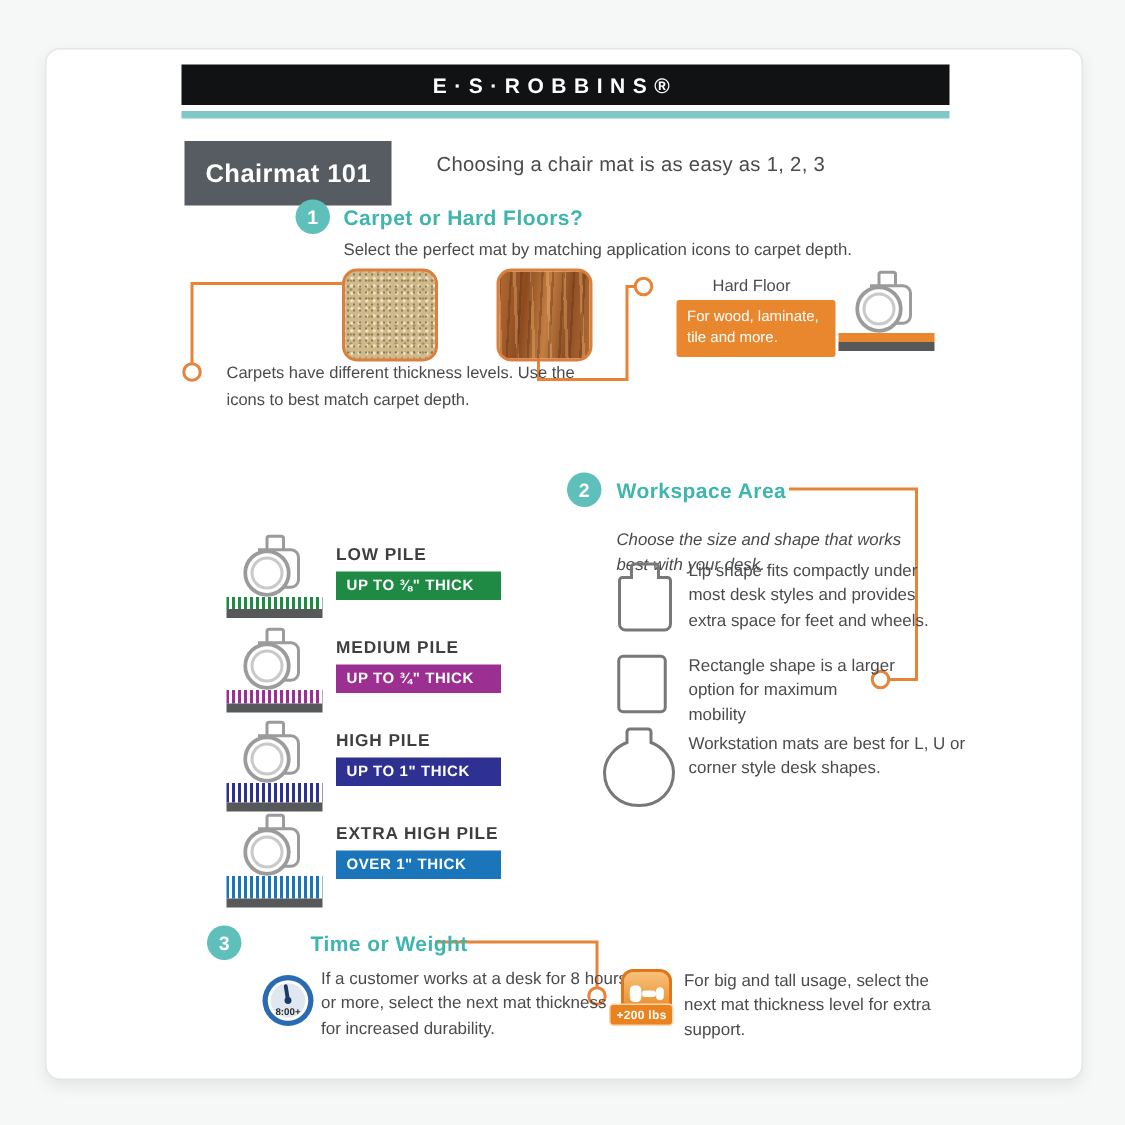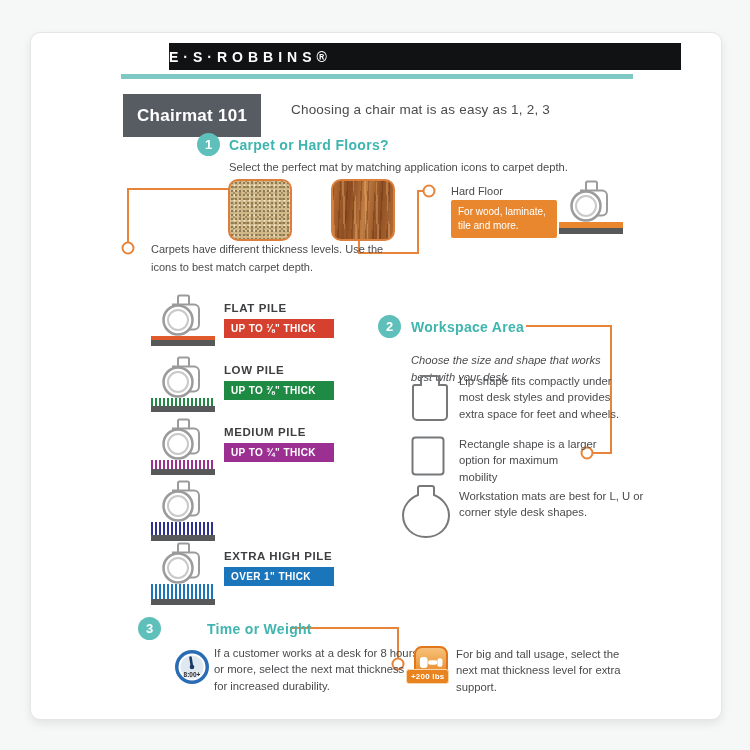--- a/index.html
+++ b/index.html
@@ -3,21 +3,21 @@
 <meta charset="utf-8">
 <style>
   html,body{margin:0;padding:0;}
   .canvas{width:750px;height:750px;background:#f6f7f7;position:relative;
           font-family:"Liberation Sans",sans-serif;overflow:hidden;}
   .card{position:absolute;left:30px;top:32px;width:690px;height:686px;background:#ffffff;
         border:1px solid #e4e6e7;border-radius:10px;box-shadow:0 4px 10px rgba(0,0,0,.08);}
 
   
   .logo-bar{position:absolute;left:90px;top:10px;width:512px;height:27px;background:#101213;
-            display:flex;align-items:center;justify-content:flex-start;padding-right:14px;box-sizing:border-box;margin-left:48px;}
+            display:flex;align-items:center;justify-content:center;padding-right:14px;box-sizing:border-box;}
   .logo-text{color:#ffffff;font-weight:bold;font-size:14px;letter-spacing:5px;}
   .teal-rule{position:absolute;left:90px;top:41px;width:512px;height:5px;background:#7ec9c5;}
   .title-box{position:absolute;left:92px;top:61px;height:43px;background:#575c63;color:#fff;
              font-weight:bold;font-size:17px;display:flex;align-items:center;padding:0 14px;letter-spacing:.3px;}
   .title-sub{position:absolute;left:260px;top:61px;height:31px;display:flex;align-items:center;
              color:#4a4b4d;font-size:13.5px;letter-spacing:.2px;}
 
   
   .step-circle{position:absolute;width:23px;height:23px;border-radius:50%;background:#5fc0bb;color:#fff;
                font-weight:bold;font-size:13px;display:flex;align-items:center;justify-content:center;}
@@ -30,21 +30,21 @@
     radial-gradient(circle,#8f7a52 .8px,transparent 1px),
     radial-gradient(circle,#f4ead0 .9px,transparent 1.1px),
     radial-gradient(circle,#a78d5f .8px,transparent 1px);
     background-size:4px 4px,5px 5px,6px 6px;background-position:0 0,2px 2px,1px 3px;}
   .wood-tex{background:
     repeating-linear-gradient(93deg,rgba(92,45,15,.35) 0 1.5px,rgba(0,0,0,0) 1.5px 7px),
     repeating-linear-gradient(88deg,rgba(255,200,130,.3) 0 2px,rgba(0,0,0,0) 2px 11px),
     linear-gradient(96deg,#b06a33,#8c4a20 28%,#c27e42 52%,#8f4f24 74%,#b06a33);}
 
   .note{position:absolute;color:#4a4b4d;font-size:11px;line-height:1.6;}
-  .hf-label{position:absolute;color:#4a4b4d;font-size:11px;font-weight:bold;font-weight:normal;}
+  .hf-label{position:absolute;color:#4a4b4d;font-size:11px;font-weight:bold;font-weight:normal;margin-left:24px;}
   .hf-box{position:absolute;width:92px;background:#e8872e;color:#fff;font-size:10px;line-height:1.4;
           padding:5px 7px;border-radius:2px;}
 
   
   .caster-block{position:absolute;width:64px;display:flex;flex-direction:column;}
   .caster-strip{width:64px;}
   .caster-base{width:64px;height:6px;background:#57585a;}
 
   
   .pile-row{position:absolute;left:120px;width:330px;height:58px;}
@@ -117,33 +117,20 @@
     <div class="caster-block" style="left:528px;top:147px;">
       <svg width="64" height="42">
           <use href="#caster"></use>
         </svg>
       <div class="caster-strip" style="height:6px;background:#e8872e;"></div>
       <div class="caster-base"></div>
     </div>
 
     <div class="note" style="left:120px;top:208px;width:260px;">Carpets have different thickness levels. Use the icons to best match carpet depth.</div>
 
-    <div class="pile-row" style="top:261px;">
-      <div class="caster-block">
-        <svg width="64" height="42">
-            <use href="#caster"></use>
-          </svg>
-        <div class="caster-strip" style="height: 4px; background: rgb(224, 90, 43);"></div>
-        <div class="caster-base"></div>
-      </div>
-      <div class="pile-info">
-        <div class="pile-name">FLAT PILE</div>
-        <div class="pile-bar" style="background-color: rgb(214, 64, 46);">UP TO ⅛" THICK</div>
-      </div>
-    </div>
     <div class="pile-row" style="top:323px;">
       <div class="caster-block">
         <svg width="64" height="42">
             <use href="#caster"></use>
           </svg>
         <div class="caster-strip" style="height: 8px; background: repeating-linear-gradient(90deg, rgb(31, 138, 68) 0px, rgb(31, 138, 68) 2px, rgb(255, 255, 255) 2px, rgb(255, 255, 255) 4px);"></div>
         <div class="caster-base"></div>
       </div>
       <div class="pile-info">
         <div class="pile-name">LOW PILE</div>
@@ -163,20 +150,24 @@
         <div class="pile-bar" style="background-color: rgb(155, 48, 146);">UP TO ¾" THICK</div>
       </div>
     </div>
     <div class="pile-row" style="top:447px;">
       <div class="caster-block">
         <svg width="64" height="42">
             <use href="#caster"></use>
           </svg>
         <div class="caster-strip" style="height: 13px; background: repeating-linear-gradient(90deg, rgb(46, 49, 146) 0px, rgb(46, 49, 146) 2px, rgb(255, 255, 255) 2px, rgb(255, 255, 255) 4px);"></div>
         <div class="caster-base"></div>
+      </div>
+      <div class="pile-info">
+        <div class="pile-name">HIGH PILE</div>
+        <div class="pile-bar" style="background-color: rgb(46, 49, 146);">UP TO 1" THICK</div>
       </div>
     </div>
     <div class="pile-row" style="top:509px;">
       <div class="caster-block">
         <svg width="64" height="42">
             <use href="#caster"></use>
           </svg>
         <div class="caster-strip" style="height: 15px; background: repeating-linear-gradient(90deg, rgb(27, 117, 187) 0px, rgb(27, 117, 187) 2px, rgb(255, 255, 255) 2px, rgb(255, 255, 255) 4px);"></div>
         <div class="caster-base"></div>
       </div>

